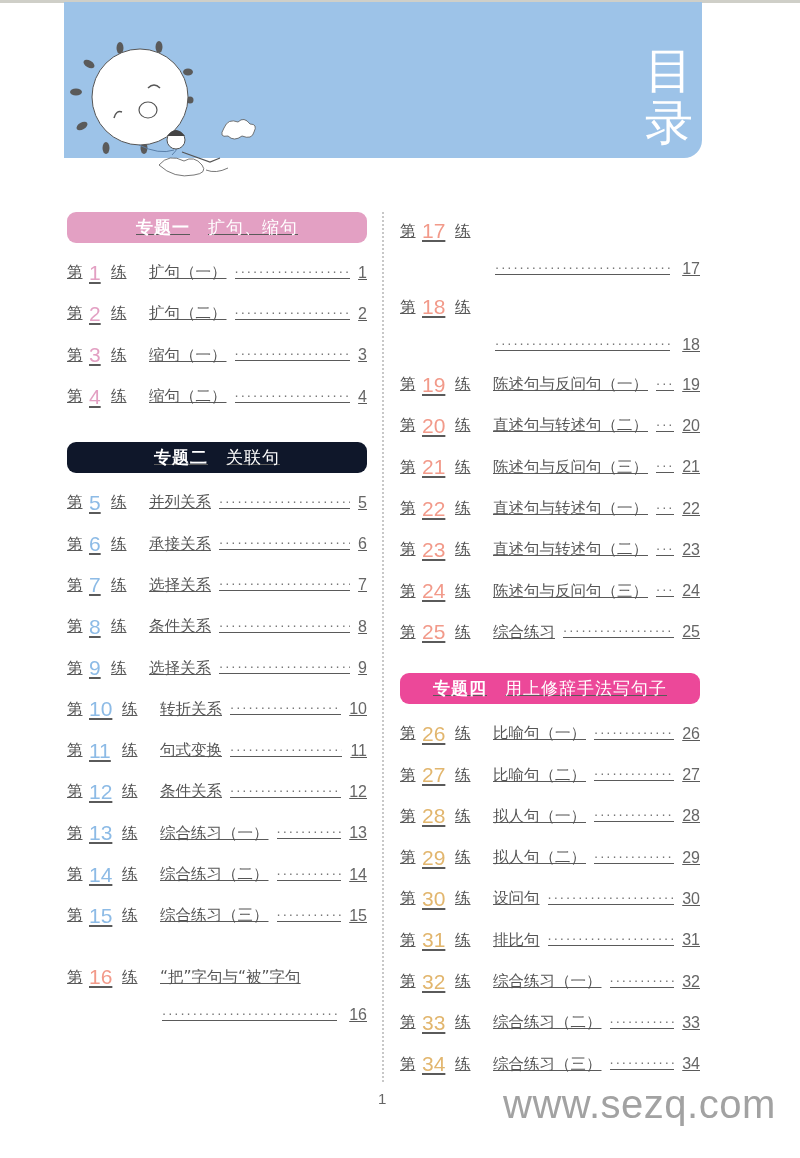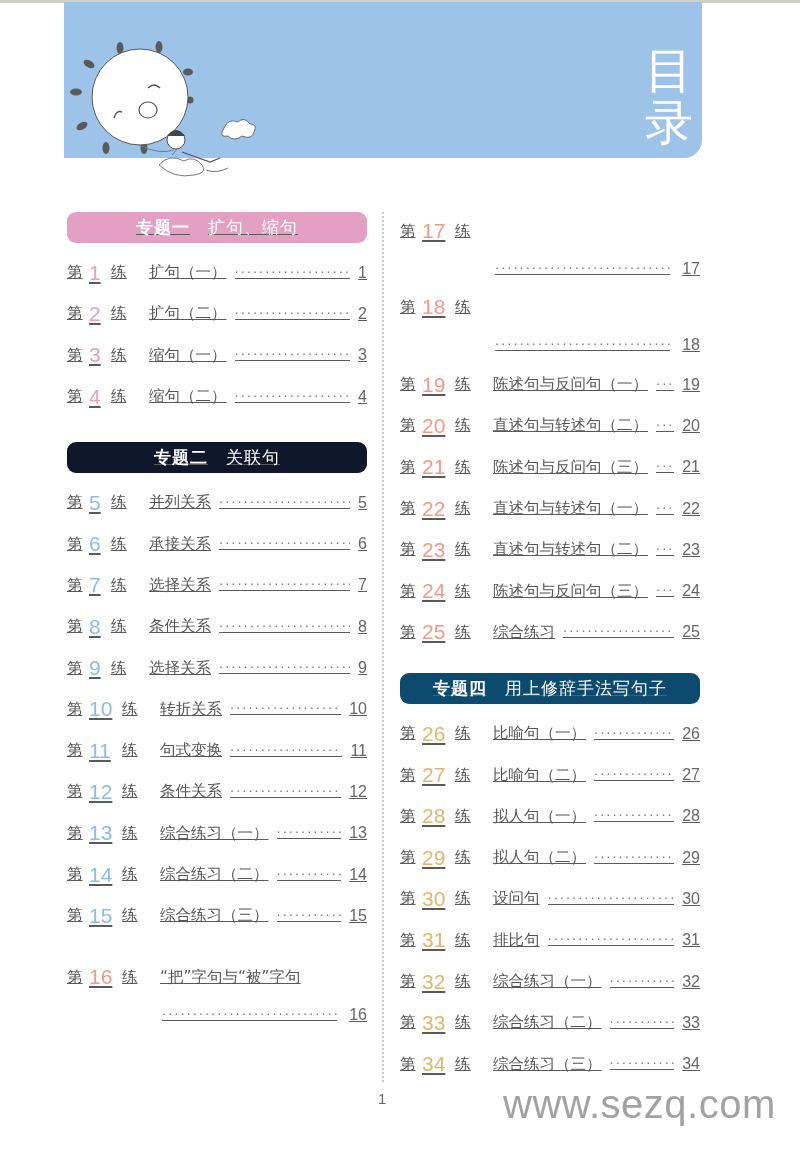--- a/index.html
+++ b/index.html
@@ -310,21 +310,21 @@
   <div class="entry">
       <span class="di">第</span>
       <span class="num two" style="color:#f29a8a">25</span>
       <span class="lian">练</span>
       <span class="title">综合练习</span>
       <span class="dots"></span>
       <span class="page">25</span>
     </div>
 
   <div class="gap" style="height:20px"></div>
-  <div class="section-header" style="background:#0c4a6e">
+  <div class="section-header" style="background:#ec4899">
     <span class="sh-label">专题四</span><span>用上修辞手法写句子</span>
   </div>
   <div class="entry">
       <span class="di">第</span>
       <span class="num two" style="color:#e2b66e">26</span>
       <span class="lian">练</span>
       <span class="title">比喻句（一）</span>
       <span class="dots"></span>
       <span class="page">26</span>
     </div>

